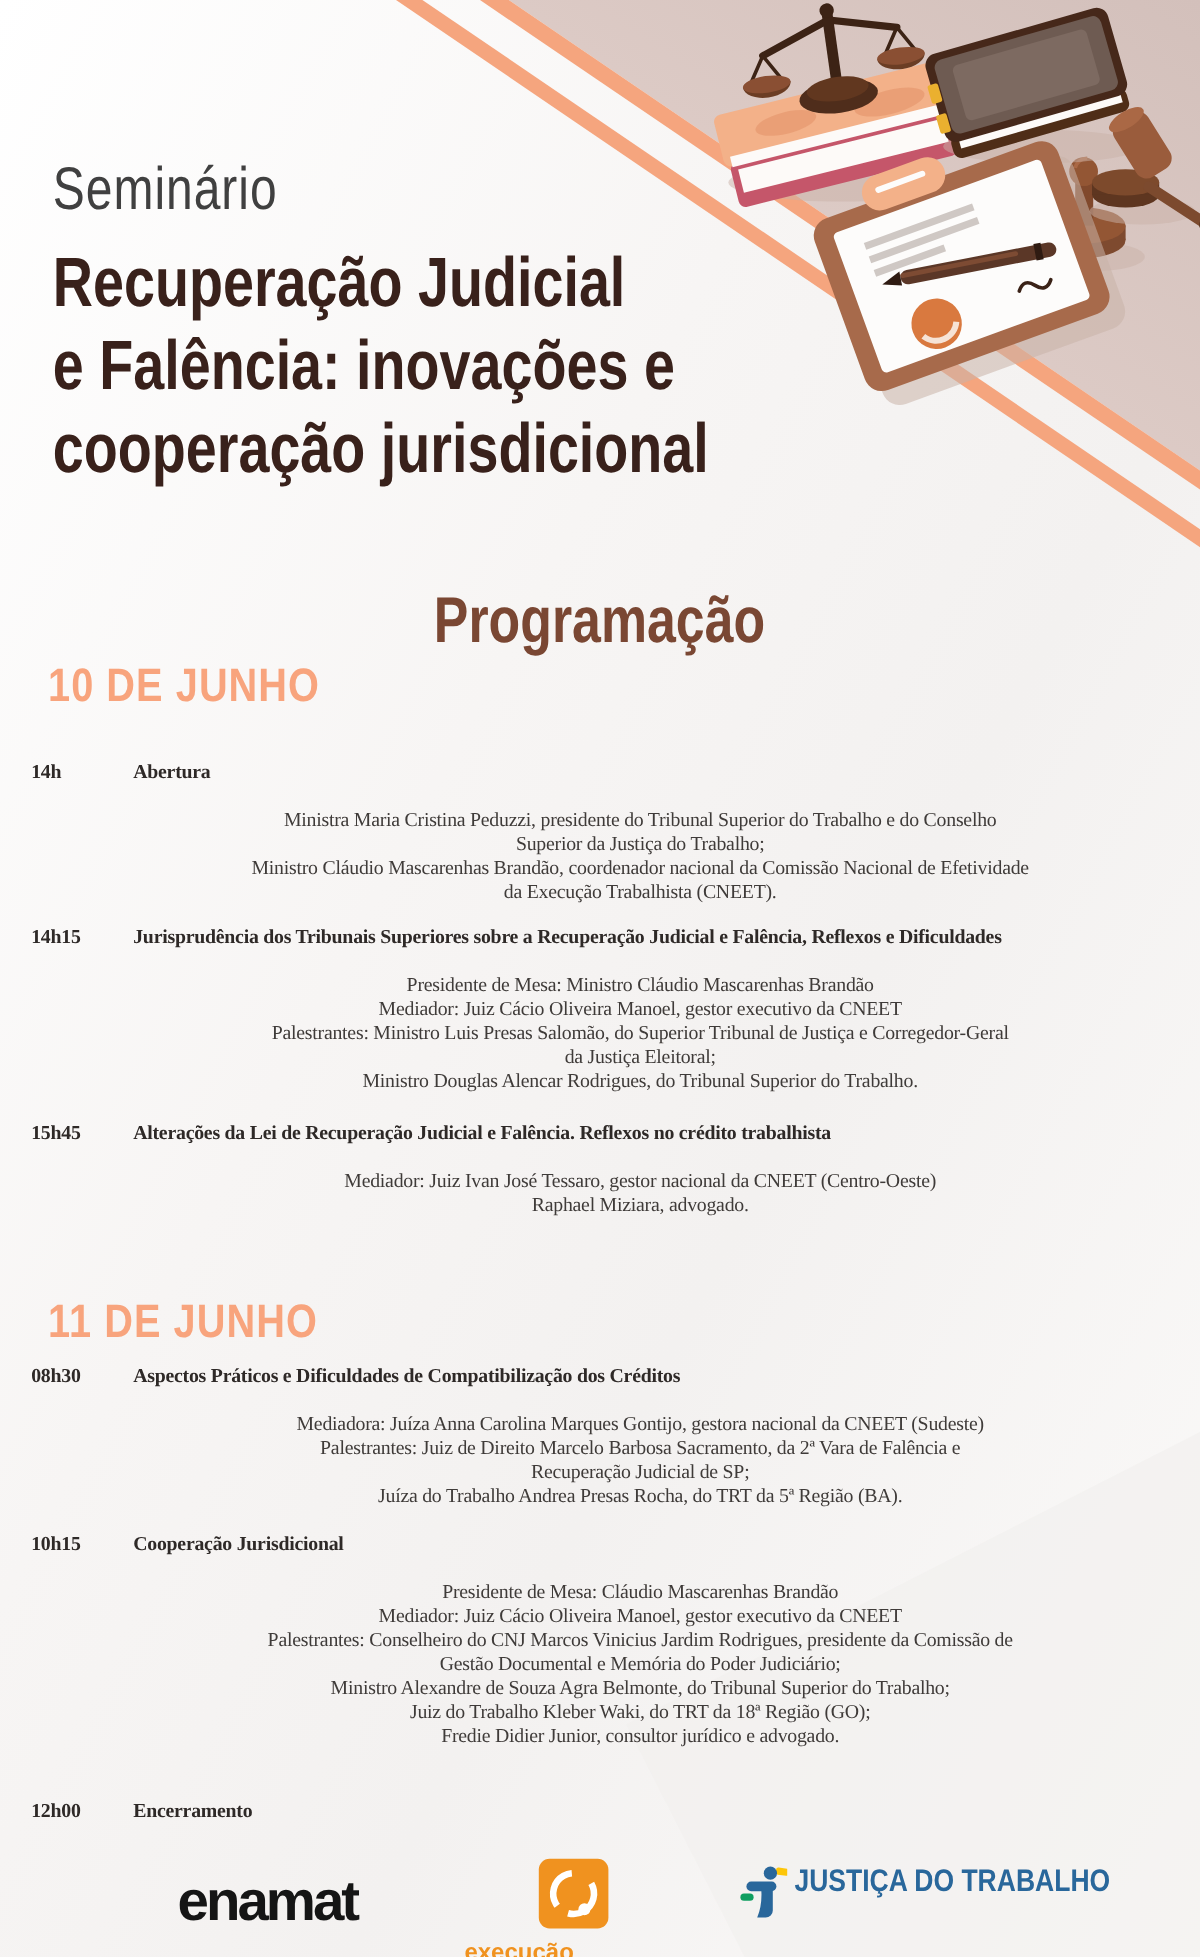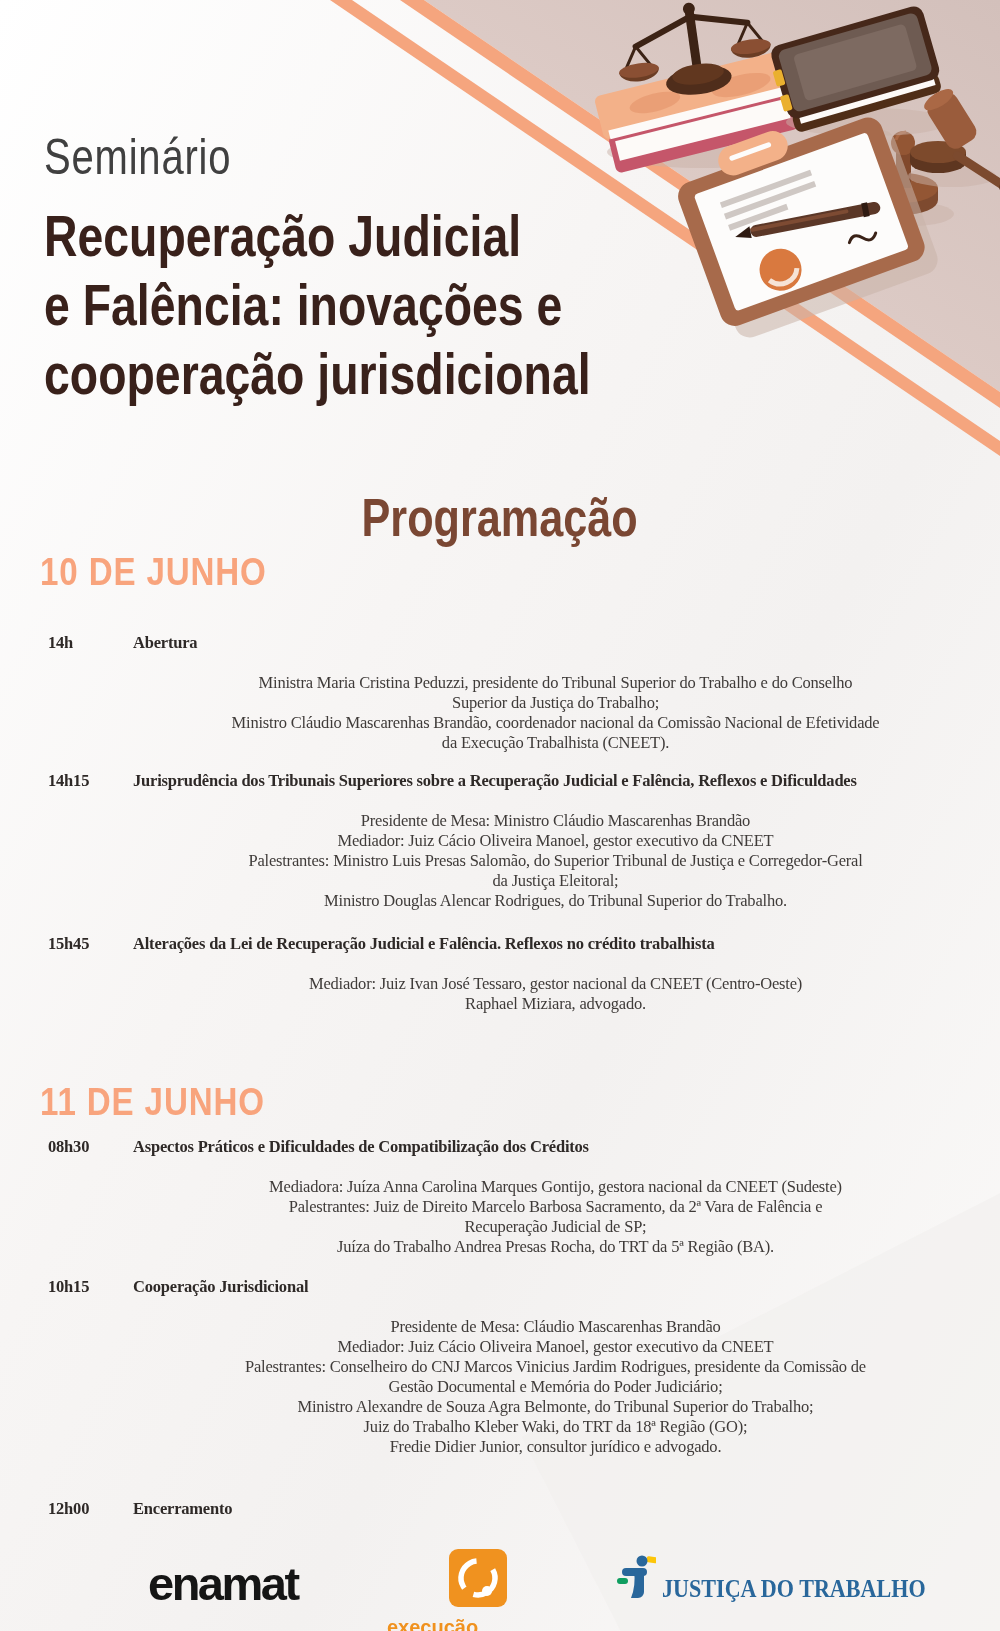--- a/index.html
+++ b/index.html
@@ -19,36 +19,36 @@
 
   .kicker{left:44px;top:128px;font-size:50px;font-weight:400;color:#404040;z-index:2;letter-spacing:1px;}
   .title{left:44px;top:201px;z-index:2;font-size:58px;line-height:69px;font-weight:700;color:#39211b;}
   .prog-wrap{left:0;top:486px;width:1000px;text-align:center;z-index:2;}
   .prog{font-size:54px;font-weight:700;color:#7a4733;}
 
   .day{left:40px;z-index:2;font-size:39px;font-weight:700;color:#f8a47d;letter-spacing:1px;}
   .day1{top:550px;}
   .day2{top:1080px;}
 
-  .session{position:absolute;left:48px;width:930px;z-index:2;
+  .session{position:absolute;left:26px;width:930px;z-index:2;
     font-family:"Liberation Serif",serif;font-size:16.5px;line-height:21px;color:#3f3b39;letter-spacing:-.2px;}
   .time{position:absolute;left:0;top:0;font-weight:700;color:#2e2927;}
   .scontent{margin-left:85px;}
   .stitle{font-weight:700;color:#2e2927;white-space:nowrap;}
   .lines{margin-top:19px;text-align:center;}
   .line{white-space:nowrap;height:20px;}
 
   .logo-enamat{left:148px;top:1556px;z-index:2;font-size:47px;font-weight:700;
     letter-spacing:-2.5px;color:#151515;}
   .logo-exec{left:386px;top:1549px;z-index:2;display:flex;align-items:center;gap:10px;flex-direction:column;}
   .exec-icon{width:58px;height:58px;border-radius:9px;background:#f0921f;position:relative;flex:0 0 auto;}
   .exec-text{color:#f0921f;line-height:1;}
   .exec-l1{font-size:20px;font-weight:700;margin:0 0 2px 1px;}
   .exec-l2{font-size:27px;font-weight:700;letter-spacing:-.5px;}
-  .logo-jt{left:616px;top:1552px;z-index:2;display:flex;align-items:flex-end;gap:6px;font-family:Liberation Serif, serif;}
+  .logo-jt{left:616px;top:1552px;z-index:2;display:flex;align-items:flex-start;gap:6px;}
   .jt-text{font-size:26px;font-weight:700;color:#29679b;}
 </style>
 </head>
 <body>
 
 <div class="corner-wedge"></div>
 
 <svg class="hero" width="1000" height="470" viewBox="0 0 1000 470">
   <defs>
     <linearGradient id="beigeGrad" x1="0%" y1="100%" x2="100%" y2="0%">

